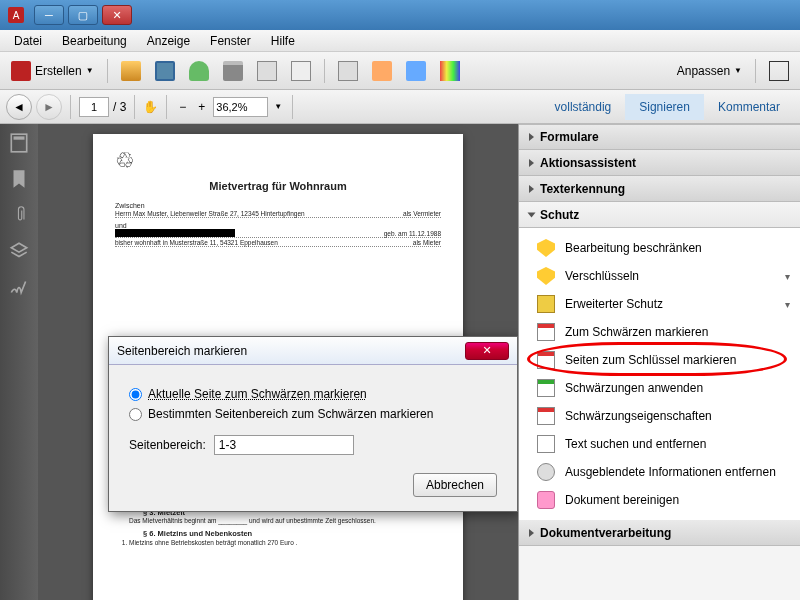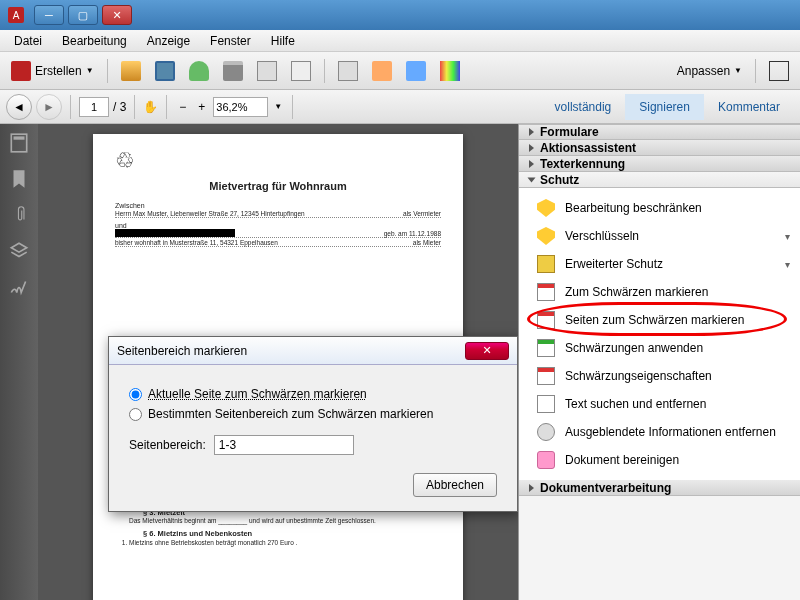--- a/index.html
+++ b/index.html
@@ -37,21 +37,21 @@
 .page h3 { text-align: center; font-size: 11px; margin: 6px 0 10px; }
 .recycle { font-size: 22px; }
 .page .lbl { font-size: 7px; margin-top: 4px; }
 .page .line { border-bottom: 1px dotted #888; height: 9px; display: flex; justify-content: space-between; font-size: 6.5px; align-items: flex-end; }
 .page .blackbox { display: inline-block; width: 120px; height: 8px; background: #000; }
 .page .sec { font-weight: bold; margin-top: 5px; font-size: 7.5px; padding-left: 28px; }
 .page ol { margin-left: 14px; }
 .page li { font-size: 6.5px; margin: 1px 0; }
 
 .rightpanel { width: 282px; background: #f4f4f4; border-left: 1px solid #999; display: flex; flex-direction: column; font-size: 12px; }
-.panelhdr { height: 16px; background: linear-gradient(#eaeaea,#d4d4d4); border-bottom: 1px solid #bbb; display: flex; align-items: center; padding: 0 10px; cursor: pointer; font-weight: bold; gap: 6px; }
+.panelhdr { height: 26px; background: linear-gradient(#eaeaea,#d4d4d4); border-bottom: 1px solid #bbb; display: flex; align-items: center; padding: 0 10px; cursor: pointer; font-weight: bold; gap: 6px; }
 .panelhdr.open { background: linear-gradient(#f5f5f5,#e8e8e8); }
 .panelbody { background: #fff; padding: 6px 0; }
 .pitem { display: flex; align-items: center; padding: 5px 12px 5px 18px; cursor: pointer; gap: 10px; position: relative; }
 .pitem .pico { width: 18px; height: 18px; display: inline-block; flex-shrink: 0; }
 .pitem .exp { position: absolute; right: 10px; color: #666; font-size: 10px; }
 .highlight-ring { position: absolute; border: 3px solid #e00; border-radius: 50%/70%; width: 260px; height: 34px; left: 8px; top: -4px; pointer-events: none; }
 
 .dialog { position: absolute; left: 70px; top: 212px; width: 410px; background: #f0f0f0; border: 1px solid #666; box-shadow: 2px 3px 12px rgba(0,0,0,.5); font-size: 12px; }
 .dlg-title { height: 28px; background: linear-gradient(#fdfdfd,#e4ecf7); border-bottom: 1px solid #aac; display: flex; align-items: center; padding: 0 8px; }
 .dlg-title .t { flex: 1; }
@@ -281,21 +281,21 @@
           <span>Erweiterter Schutz</span>
           <span class="exp">▾</span>
         </div>
       <div class="pitem">
           <span class="pico" style="background:#fff;border:1px solid #888;box-shadow:inset 0 4px 0 #d33"></span>
           <span>Zum Schwärzen markieren</span>
         </div>
       <div class="pitem" style="position:relative">
         <div class="highlight-ring"></div>
         <span class="pico" style="background:#fff;border:1px solid #888;box-shadow:inset 0 4px 0 #d33"></span>
-          <span>Seiten zum Schwärzen markieren</span>
+          <span>Seiten zum Schlüssel markieren</span>
       </div>
       <div class="pitem">
           <span class="pico" style="background:#fff;border:1px solid #888;box-shadow:inset 0 4px 0 #3a3"></span>
           <span>Schwärzungen anwenden</span>
         </div>
       <div class="pitem">
           <span class="pico" style="background:#fff;border:1px solid #888;box-shadow:inset 0 4px 0 #d33"></span>
           <span>Schwärzungseigenschaften</span>
         </div>
       <div class="pitem">

